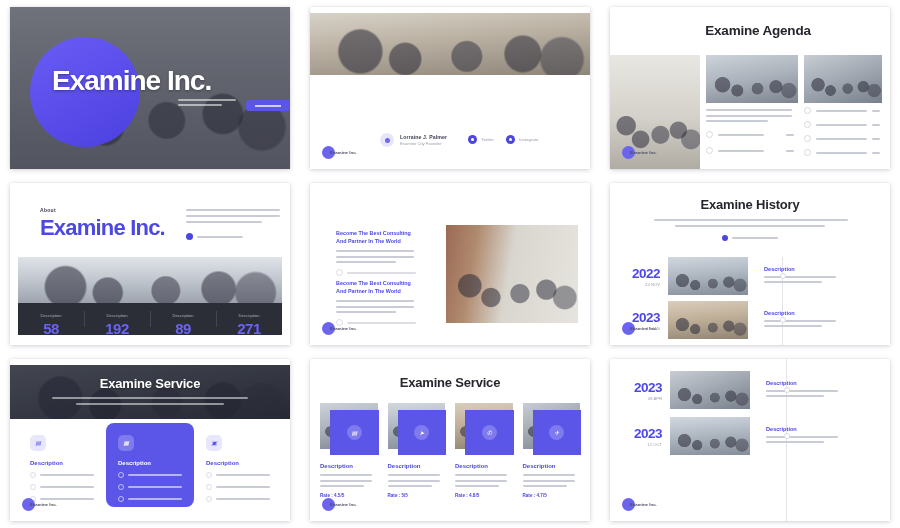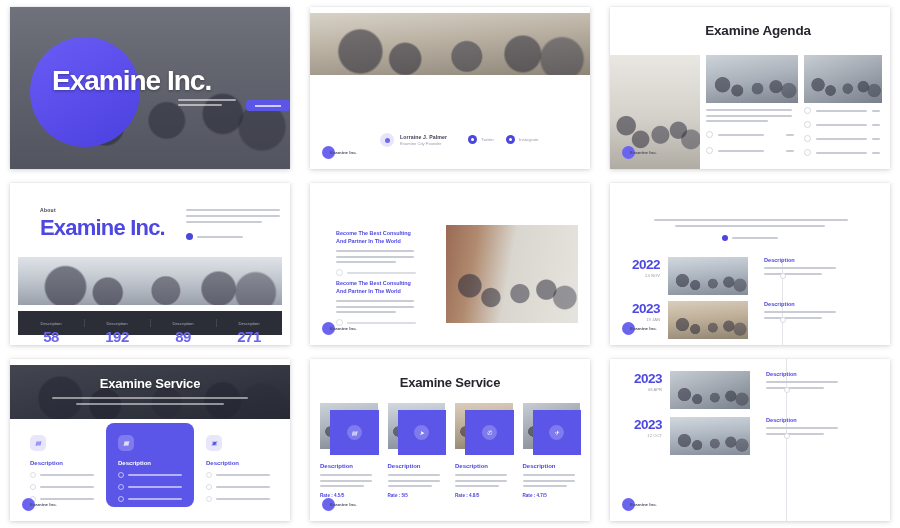--- a/index.html
+++ b/index.html
@@ -140,21 +140,21 @@
                color:#3d3f52; letter-spacing:.3px; }
   .s4 .big { position:absolute; left:30px; top:32px; font-size:22px; font-weight:700;
              color:#4e48e2; letter-spacing:-.8px; }
   .s4 .para { position:absolute; left:176px; top:26px; width:96px; }
   .s4 .para .line { margin-bottom:4px; }
   .s4 .web { position:absolute; left:176px; top:50px; display:flex; align-items:center; gap:4px; }
   .s4 .web .glb { width:7px;height:7px;border-radius:50%;background:#4b46dd; }
   .s4 .web .line { width:46px; background:#c9ccd4; }
   .s4 .ph { position:absolute; left:8px; right:8px; top:74px; height:48px; }
   .s4 .stats { position:absolute; left:8px; right:8px; top:120px; bottom:10px;
-               background:#2b2d37; display:flex;margin-top:8px; }
+               background:#2b2d37; display:flex; }
   .s4 .st { flex:1; text-align:center; padding-top:10px; position:relative; }
   .s4 .st + .st::before { content:""; position:absolute; left:0; top:8px; bottom:8px;
                           width:1px; background:rgba(255,255,255,.12); }
   .s4 .st .cap { font-size:4.2px; color:#a9adbb; margin-bottom:2px; }
   .s4 .st .num { font-size:15px; font-weight:700; color:#6a64f0; letter-spacing:-.5px; }
 
   
   .s5 h2 { position:absolute; top:18px; left:0; right:0; text-align:center;
            font-size:13px; font-weight:700; color:#26272e; letter-spacing:-.2px; }
   .s5 .blk { position:absolute; left:26px; width:80px; }
@@ -171,21 +171,21 @@
   
   .hist h2 { position:absolute; top:14px; left:0; right:0; text-align:center;
              font-size:13px; font-weight:700; color:#26272e; letter-spacing:-.2px; }
   .hist .intro { position:absolute; top:36px; left:44px; right:44px; text-align:center; }
   .hist .intro .line { margin:0 auto 4px; }
   .hist .web { position:absolute; top:52px; left:0; right:0;
                display:flex; align-items:center; justify-content:center; gap:4px; }
   .hist .web .glb { width:6px;height:6px;border-radius:50%;background:#4b46dd; }
   .hist .web .line { width:46px; }
   .hist .rail { position:absolute; top:0; bottom:0; width:1px; background:#e2e4ea; }
-  .row { position:absolute; display:flex; }
+  .row { position:absolute; display:flex; align-items:center; }
   .row .yr { width:44px; text-align:right; padding-right:8px; }
   .row .yr .y { font-size:13.5px; font-weight:700; color:#4e48e2; letter-spacing:-.5px; }
   .row .yr .d { font-size:4.2px; color:#9b9eae; margin-top:1px; }
   .row .thumb { width:80px; height:38px; }
   .row .dsc { width:74px; margin-left:16px; }
   .row .dsc h4 { font-size:5.6px; font-weight:700; color:#4e48e2; margin-bottom:4px; }
   .row .dsc .line { margin-bottom:3.5px; }
   .row .node { position:absolute; width:6px;height:6px;border-radius:50%;
                background:#fff; border:1px solid #dadce3; }
 
@@ -398,20 +398,21 @@
       <div class="ph photo p-brick"></div>
       <div class="logo">
         <span class="mark"></span>
         <span class="txt">Examine Inc.</span>
       </div>
     </div>
   </div>
 
   <div class="cell">
     <div class="slide hist s6">
+      <h2>Examine History</h2>
       <div class="intro">
         <div class="line" style="width:194px"></div>
         <div class="line" style="width:150px"></div>
       </div>
       <div class="web">
         <span class="glb"></span>
         <span class="line"></span>
       </div>
       <div class="rail" style="left:172px; top:74px;"></div>
 

